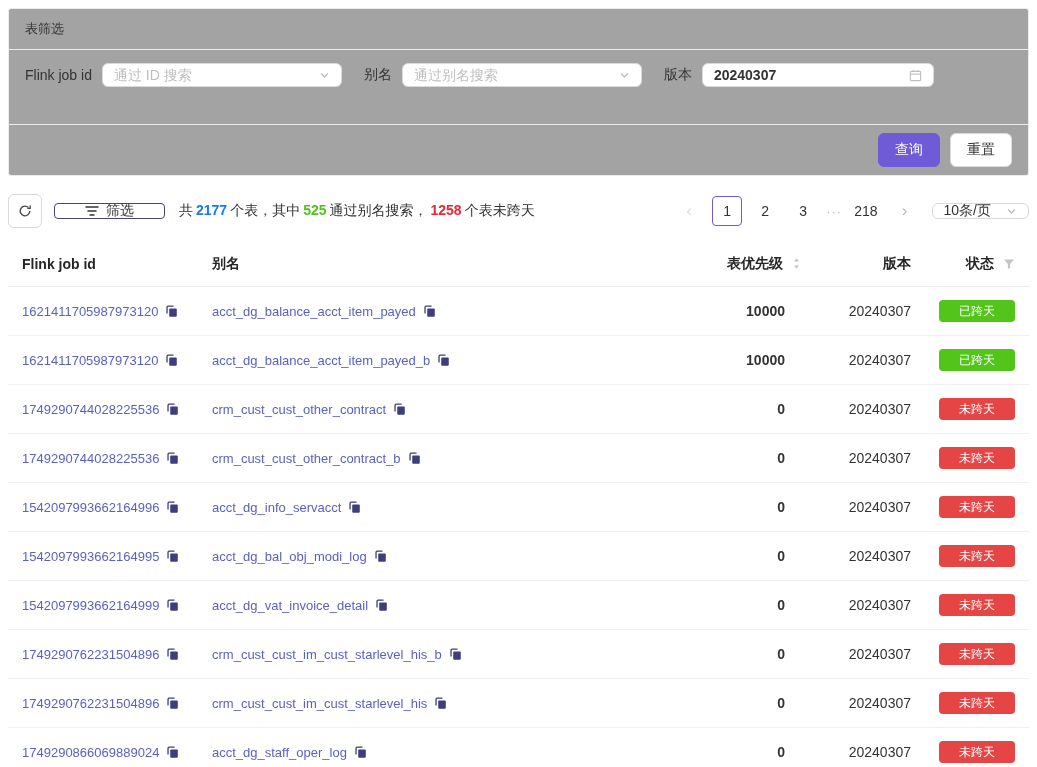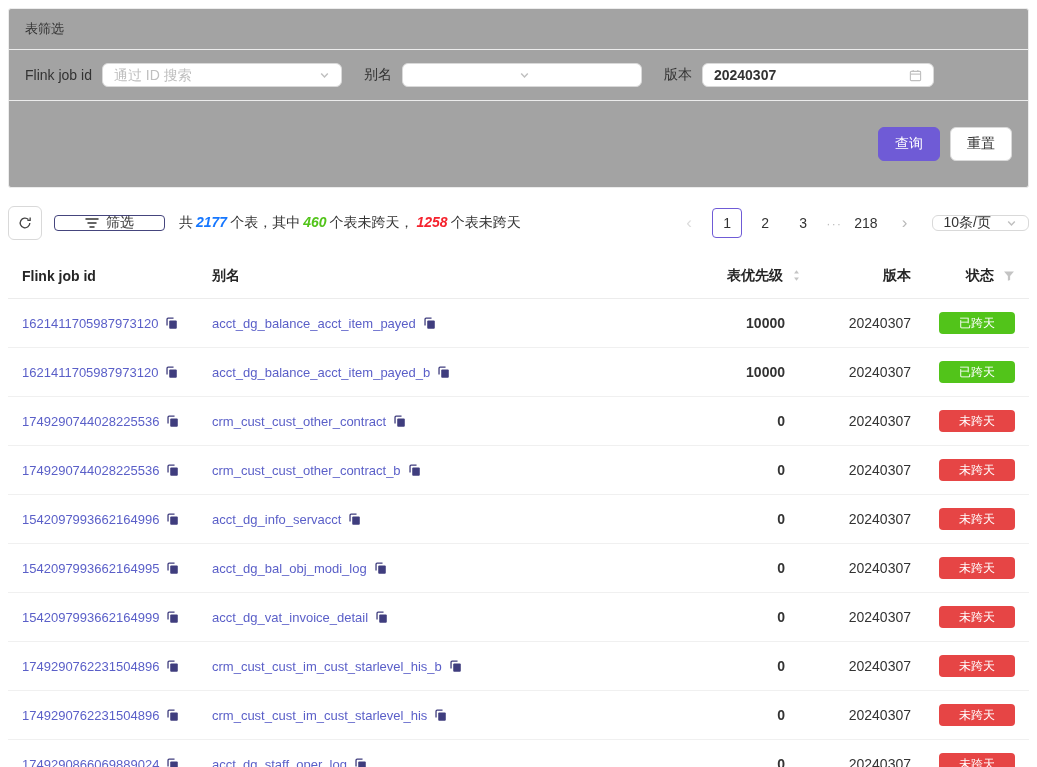--- a/index.html
+++ b/index.html
@@ -30,21 +30,21 @@
   .date-box{ width:232px; }
   .select-input,.date-input{
     border:none; outline:none; flex:1; font-size:14px; color:var(--text);
     font-family:inherit; background:transparent; min-width:0; cursor:pointer;
   }
   .date-input{ font-weight:600; }
   .select-input::placeholder{ color:var(--muted); }
   .suffix-icon{ color:var(--muted); display:flex; align-items:center; margin-left:6px; }
   .filter-actions{
     border-top:1px solid var(--border); display:flex; justify-content:flex-end;
-    gap:10px; padding:26px 16px;
+    gap:10px; padding:8px 16px;margin-top:24px;
   }
   .btn{
     height:34px; padding:0 16px; border-radius:6px; font-size:14px;
     border:1px solid var(--input-border); background:#fff; color:var(--text);
     cursor:pointer; font-family:inherit;
   }
   .btn-primary{ background:var(--primary); border-color:var(--primary); color:#fff; }
 
   
   .toolbar{ display:flex; align-items:center; margin-top:18px; }
@@ -52,21 +52,21 @@
     width:34px; height:34px; border:1px solid var(--input-border); border-radius:6px;
     background:#fff; display:flex; align-items:center; justify-content:center;
     color:#444; cursor:pointer;
   }
   .filter-btn{
     height:16px; margin-left:12px; padding:0 30px; border:1px solid #45457d;
     border-radius:4px; background:#fff; color:var(--text); font-size:14px;
     display:flex; align-items:center; gap:7px; cursor:pointer; font-family:inherit;
   }
   .summary{ margin-left:14px; font-size:14px; }
-  .sum-num{ font-weight:700; margin:0 3px;font-style:italic; }
+  .sum-num{ font-weight:700; margin:0 3px; }
   .num-blue{ color:var(--info); }
   .num-green{ color:var(--success); }
   .num-red{ color:var(--error-text); }
 
   
   .pagination{ display:flex; align-items:center; gap:8px; margin-left:auto; }
   .page-item{
     min-width:30px; height:30px; padding:0 4px; display:flex; align-items:center;
     justify-content:center; font-size:14px; color:var(--text); border-radius:4px;
     cursor:pointer; background:#fff;
@@ -119,20 +119,21 @@
             <svg width="11" height="11" viewBox="0 0 10 10">
                 <polyline points="2,3.2 5,6.4 8,3.2" fill="none" stroke="currentColor" stroke-width="1.3"></polyline>
               </svg>
           </span>
         </div>
       </div>
 
       <div class="field">
         <span class="field-label">别名</span>
         <div class="select">
+          <input class="select-input" placeholder="通过别名搜索" style="">
           <span class="suffix-icon">
             <svg width="11" height="11" viewBox="0 0 10 10">
                 <polyline points="2,3.2 5,6.4 8,3.2" fill="none" stroke="currentColor" stroke-width="1.3"></polyline>
               </svg>
           </span>
         </div>
       </div>
 
       <div class="field">
         <span class="field-label">版本</span>
@@ -171,21 +172,21 @@
         <svg width="14" height="12" viewBox="0 0 14 12" stroke="currentColor" stroke-width="1.5" stroke-linecap="round" fill="none">
           <path d="M1 2h12"></path>
             <path d="M3 6h8"></path>
             <path d="M5 10h4"></path>
         </svg>
       </span>
       <span>筛选</span>
     </button>
 
     <div class="summary">
-      <span>共</span><span class="sum-num num-blue">2177</span><span>个表，其中</span><span class="sum-num num-green">460</span><span>个表未跨天，</span><span class="sum-num num-red">1258</span><span>个表未跨天</span>
+      <span>共</span><span class="sum-num num-blue">2177</span><span>个表，其中</span><span class="sum-num num-green">525</span><span>通过别名搜索，</span><span class="sum-num num-red">1258</span><span>个表未跨天</span>
     </div>
 
     <div class="pagination">
       <span class="page-item page-arrow disabled">‹</span>
       <span class="page-item active">1</span>
       <span class="page-item">2</span>
       <span class="page-item">3</span>
       <span class="page-ellipsis">···</span>
       <span class="page-item">218</span>
       <span class="page-item page-arrow">›</span>

